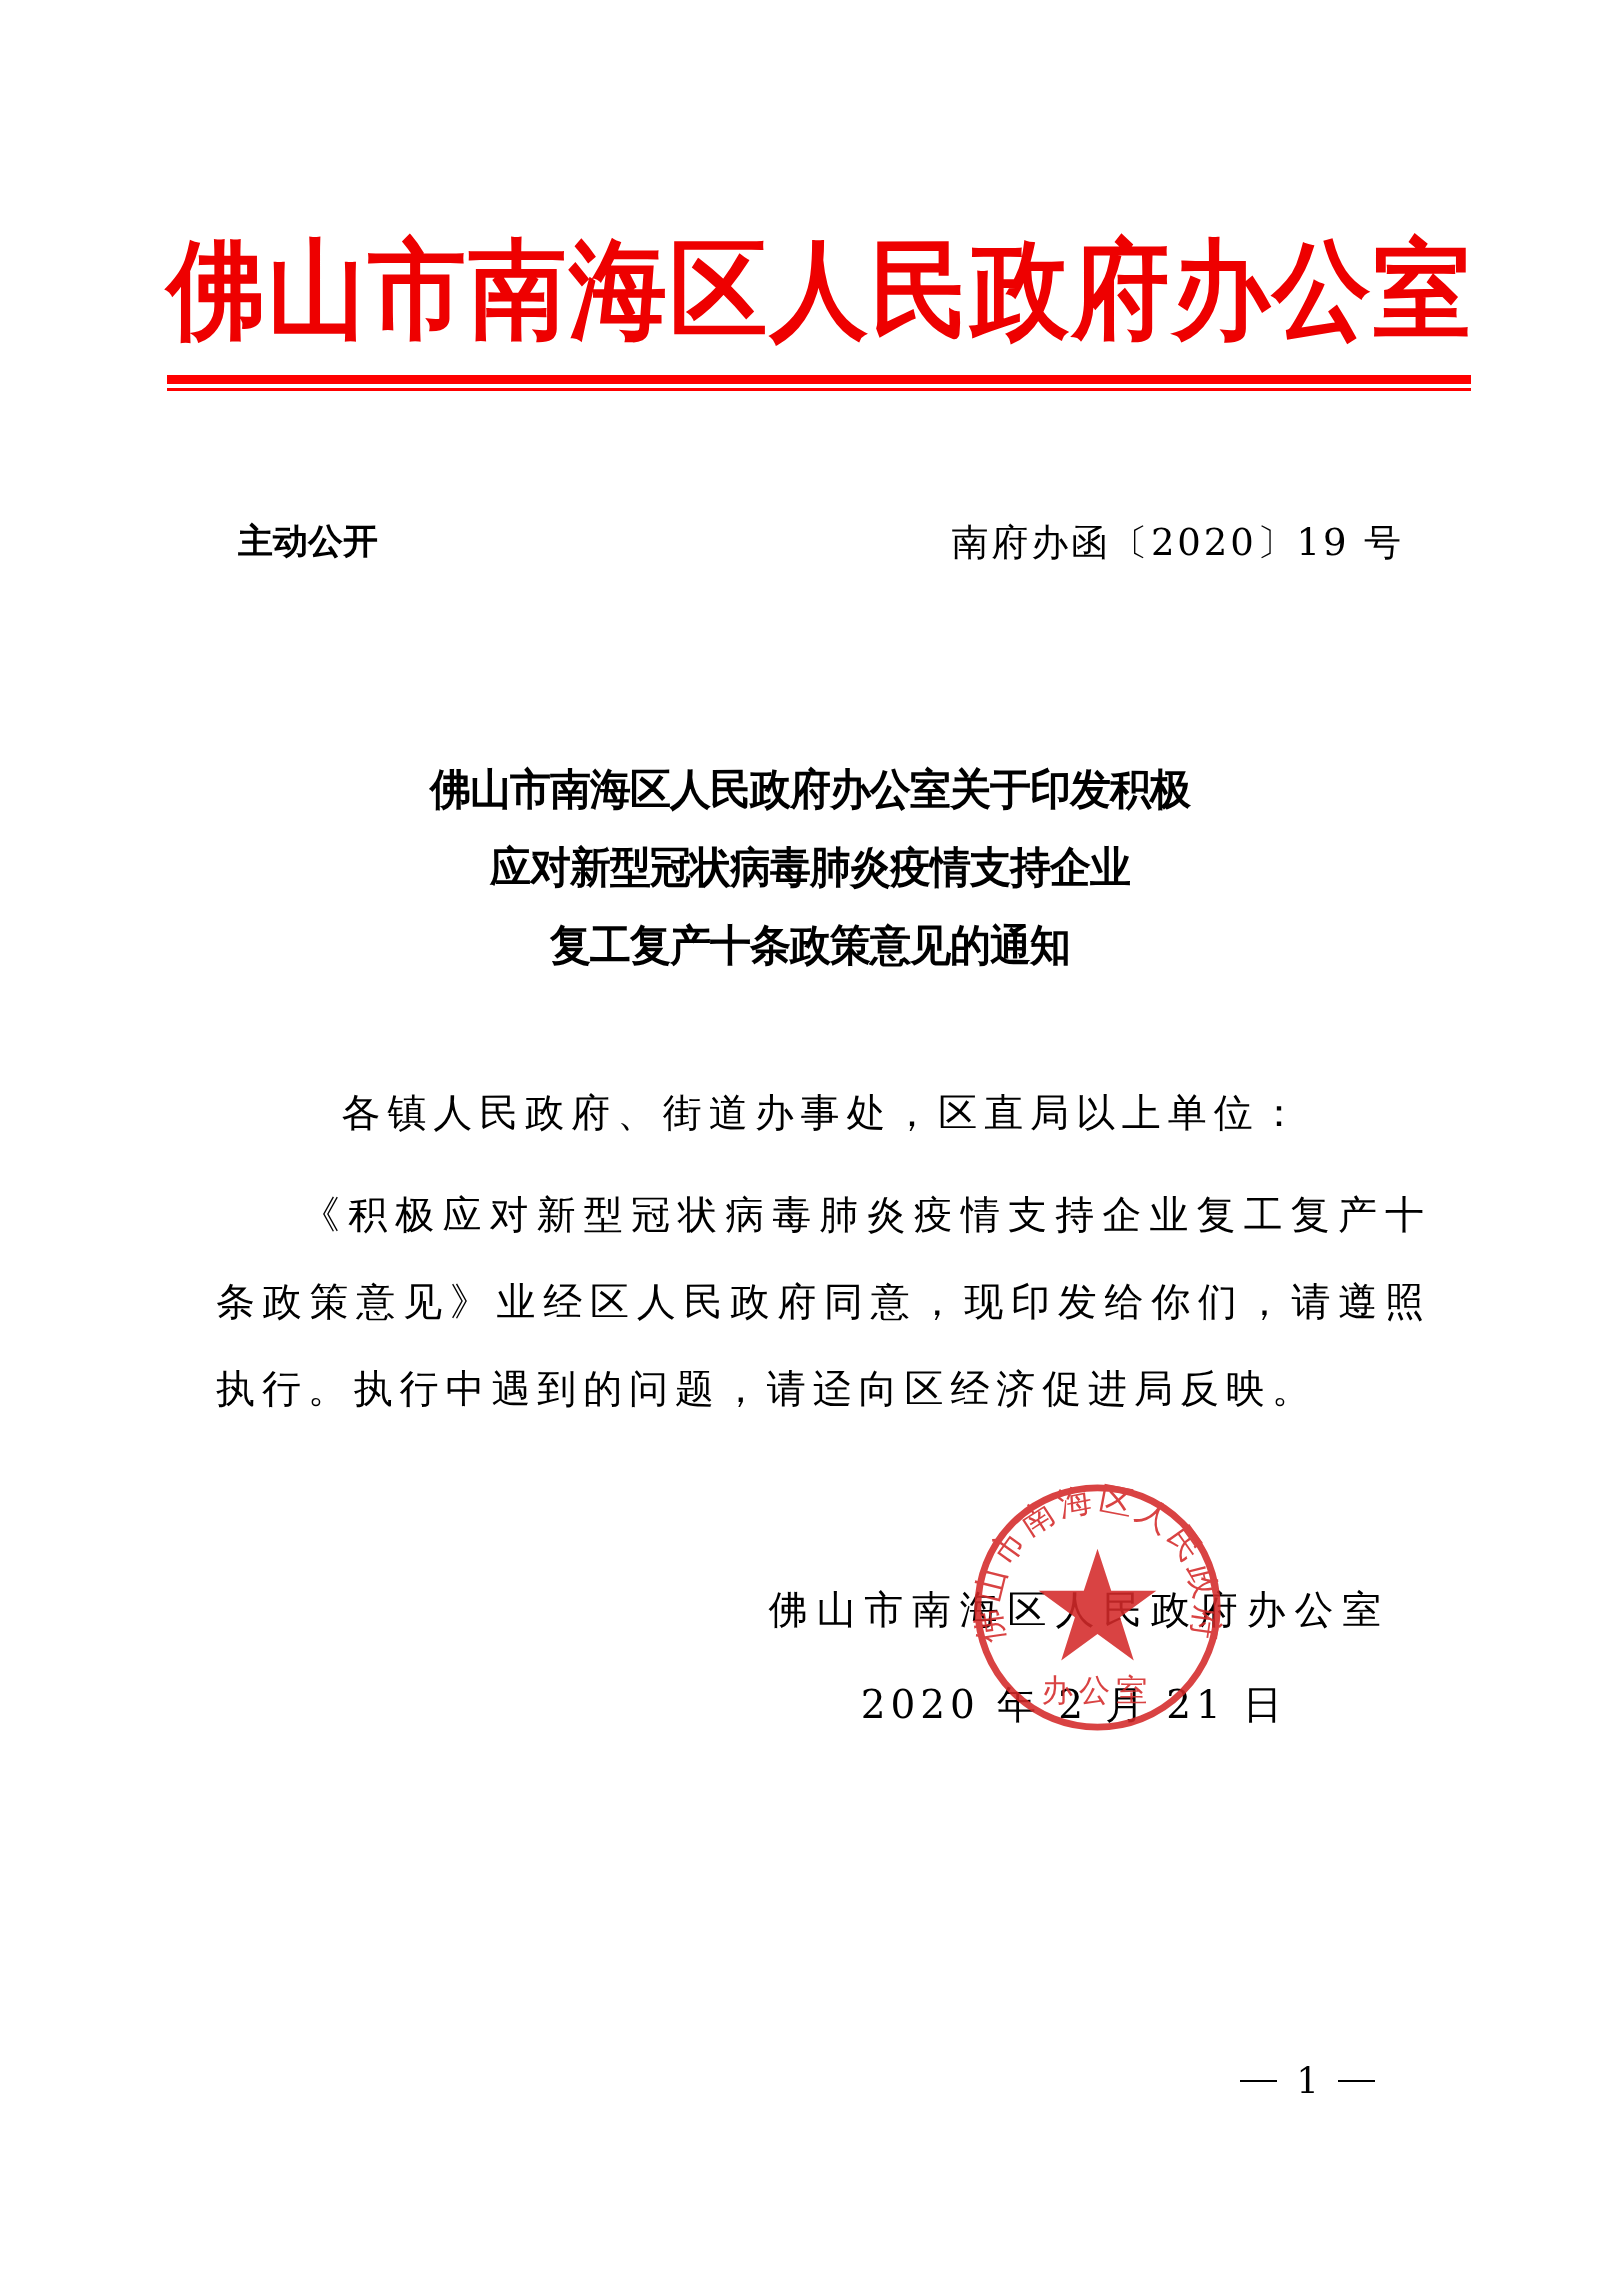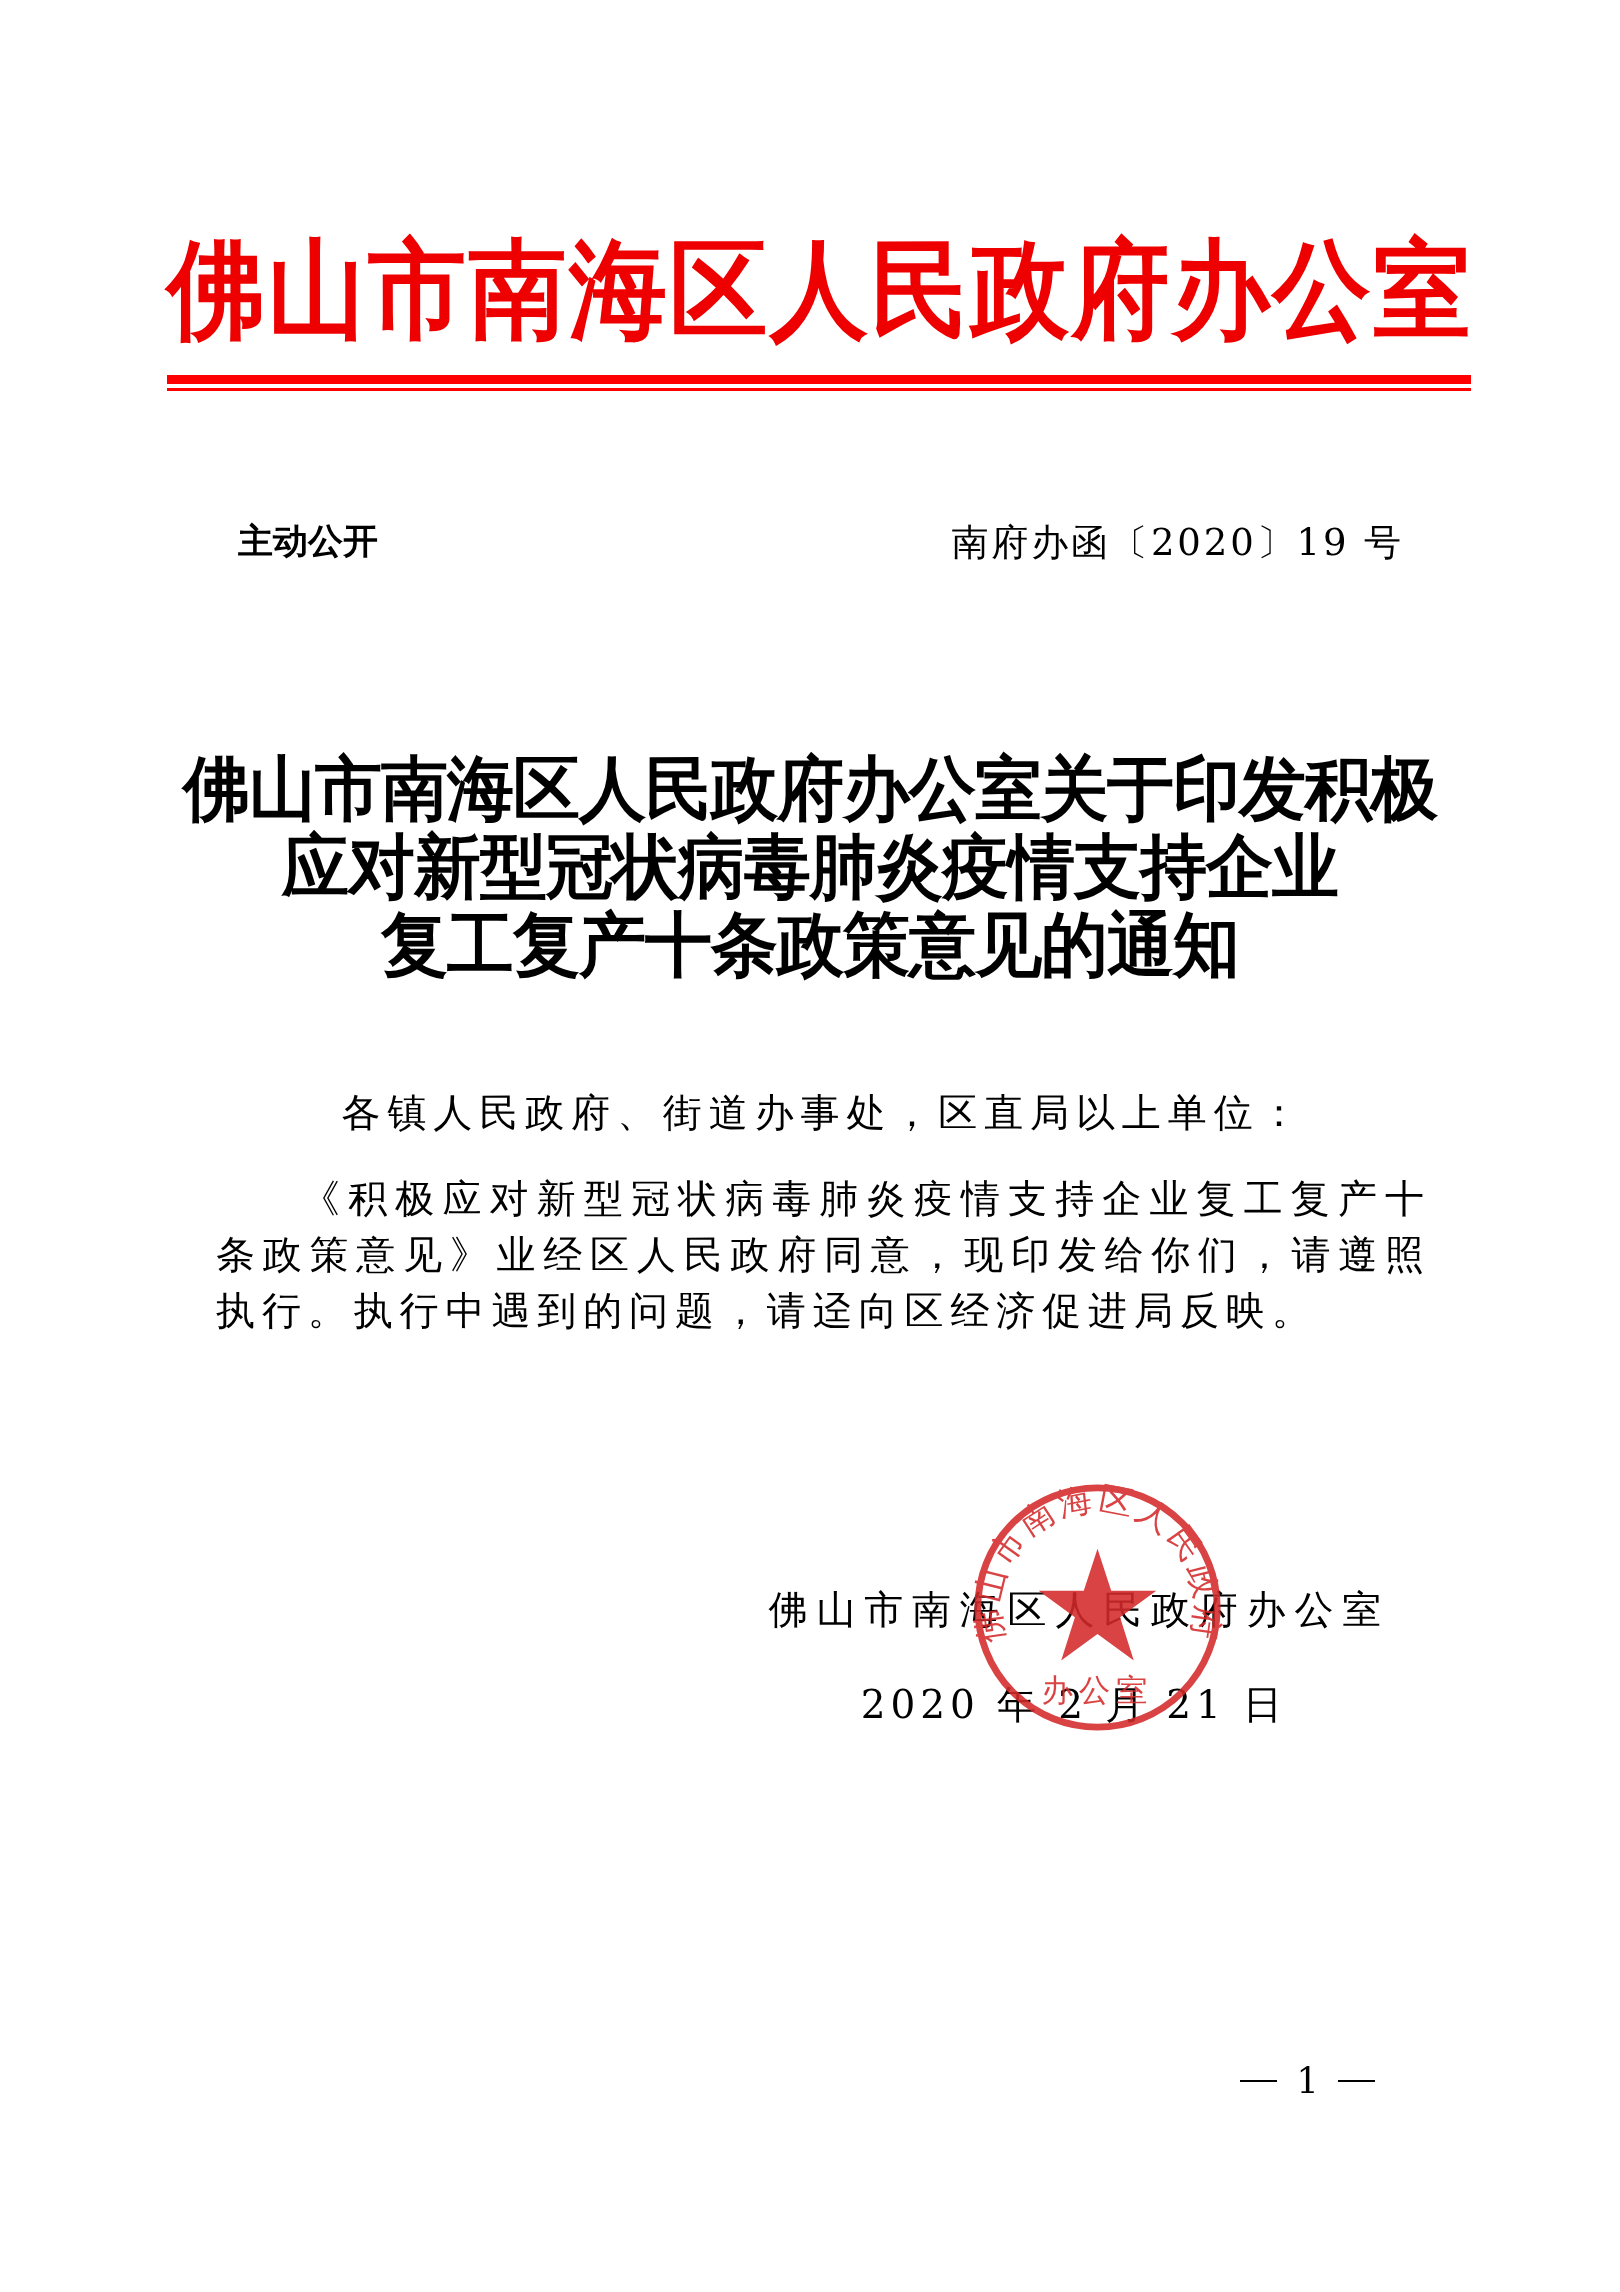--- a/index.html
+++ b/index.html
@@ -11,25 +11,25 @@
               color:#ee0000; font-family:"DejaVu Sans","Liberation Sans",sans-serif;
               font-weight:bold; font-size:98px; letter-spacing:0; }
   .masthead span { display:inline-block; transform:scaleY(1.1); }
   .rule-thick { left:167px; top:375px; width:1304px; height:8.8px; background:#ff0000; }
   .rule-thin  { left:167px; top:388px; width:1304px; height:2.9px; background:#ff0000; }
   .disclosure { left:238px; top:518px; font-size:35px;
                 font-family:"DejaVu Sans","Liberation Sans",sans-serif;font-weight:bold; }
   .docno { right:216px; top:518px; font-size:37px; letter-spacing:2.9px; }
   .title { left:0; width:1620px; top:750px; text-align:center; font-weight:bold;
            font-family:"DejaVu Sans","Liberation Sans",sans-serif;
-           font-size:67px; line-height:78px; letter-spacing:-1px; }
+           font-size:41px; line-height:78px; letter-spacing:-1px; }
   .title div { transform:scaleY(1.05); }
   .body-text { left:216px; width:1215px; font-size:39px; letter-spacing:6.9px; }
   .addressee { top:1086px;text-align:center; }
-  .para { top:1171px; line-height:56px; text-indent:85px; text-align:justify; }
+  .para { top:1171px; line-height:87px; text-indent:85px; text-align:justify; }
   .signature { right:230px; top:1583px; font-size:39px; letter-spacing:8.8px; }
   .date { right:333px; top:1666px; font-size:39px; letter-spacing:4.9px;margin-top:12px; }
   .seal { left:970px; top:1480px; width:255px; height:255px; opacity:0.88; pointer-events:none; }
   .pageno { left:1240px; top:2061px; font-size:35px; display:flex; gap:19.6px; align-items:center; }
   .dash { display:inline-block; width:37px; height:2.9px; background:#000; }
 </style>
 </head>
 <body>
 
 <div class="abs masthead">

